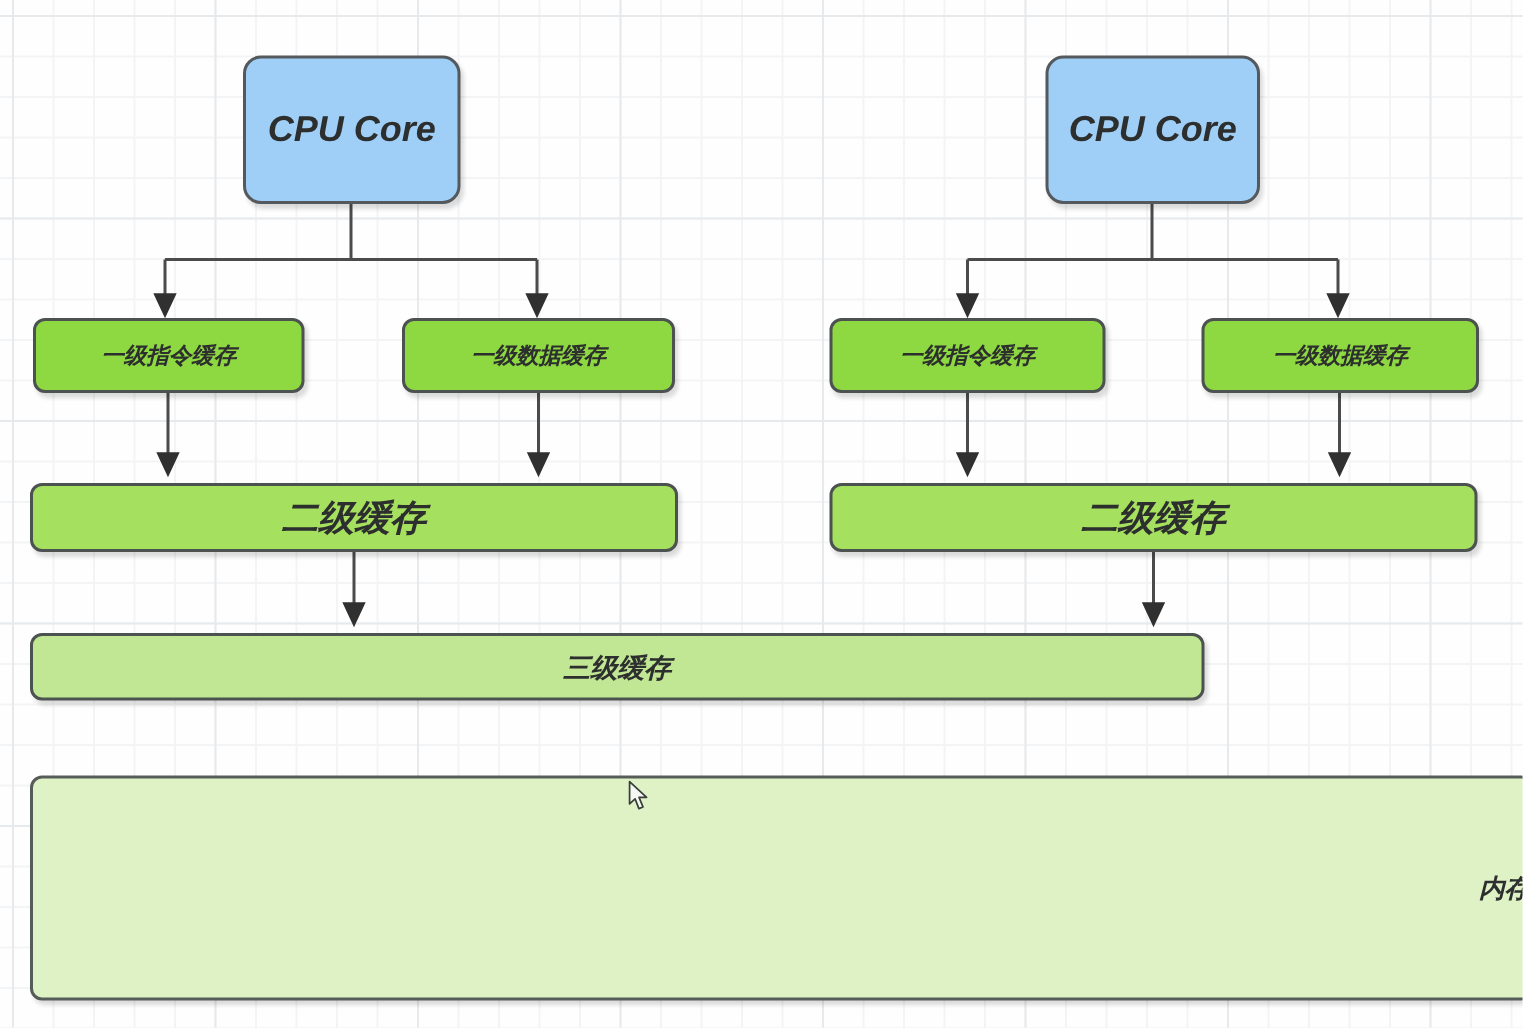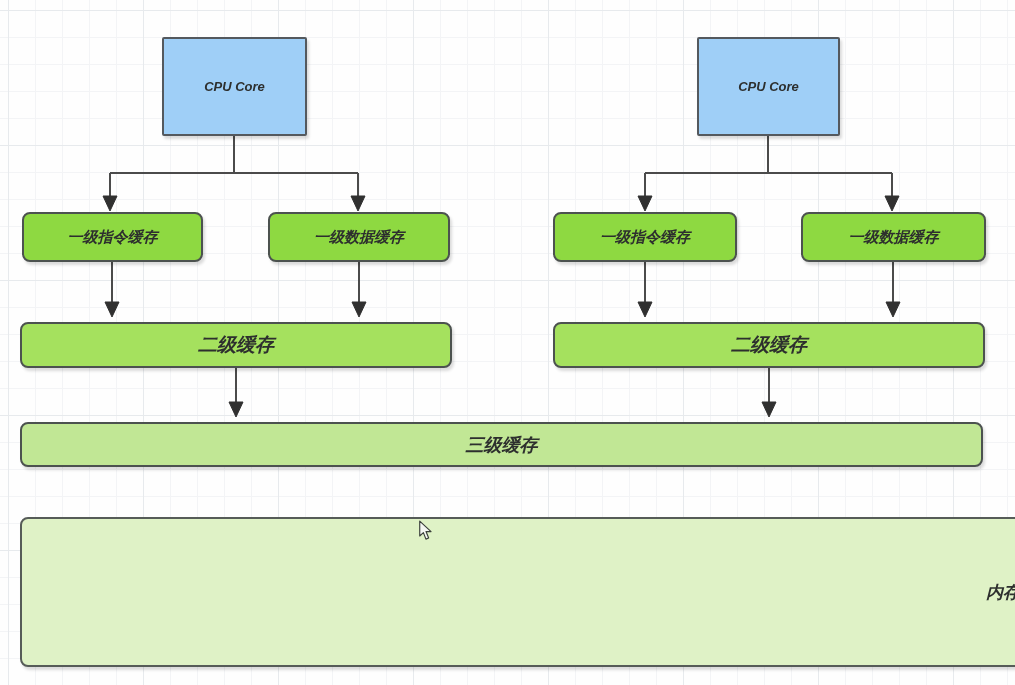--- a/index.html
+++ b/index.html
@@ -29,34 +29,34 @@
     justify-content: center;
     font-weight: bold;
     font-style: italic;
     color: #2d2f2e;
     text-align: center;
     box-shadow: 2px 3px 3px rgba(0,0,0,0.14);
   }
   .node-blue {
     background: #9fcff7;
     border: 2px solid #54595e;
-    border-radius: 2px;
-    font-size: 13px;
+    border-radius: 12px;
+    font-size: 24px;
   }
   .node-l1 {
     background: #8ed941;
     border: 2px solid #4c524f;
     border-radius: 8px;
     font-size: 15px;
   }
   .node-l2 {
     background: #a5e15e;
     border: 2px solid #4c524f;
     border-radius: 8px;
-    font-size: 19px;
+    font-size: 24px;
   }
   .node-l3 {
     background: #c1e795;
     border: 2px solid #4c524f;
     border-radius: 8px;
     font-size: 18px;
   }
   .node-mem {
     background: #dff2c6;
     border: 2px solid #565c58;
@@ -65,21 +65,21 @@
   }
   
   #cpu-left   { left: 162px; top: 37px;  width: 145px; height: 99px; }
   #cpu-right  { left: 697px; top: 37px;  width: 143px; height: 99px; }
   #l1i-left   { left: 22px;  top: 212px; width: 181px; height: 50px; }
   #l1d-left   { left: 268px; top: 212px; width: 182px; height: 50px; }
   #l1i-right  { left: 553px; top: 212px; width: 184px; height: 50px; }
   #l1d-right  { left: 801px; top: 212px; width: 185px; height: 50px; }
   #l2-left    { left: 20px;  top: 322px; width: 432px; height: 46px; }
   #l2-right   { left: 553px; top: 322px; width: 432px; height: 46px; }
-  #l3         { left: 20px;  top: 422px; width: 963px; height: 45px; }
+  #l3         { left: 20px;  top: 422px; width: 783px; height: 45px; }
   #memory     { left: 20px;  top: 517px; width: 1002px; height: 150px; justify-content: flex-end; }
 
   svg.connectors {
     position: absolute;
     left: 0; top: 0;
     width: 1015px; height: 685px;
     pointer-events: none;
   }
   svg.connectors path {
     fill: none;

